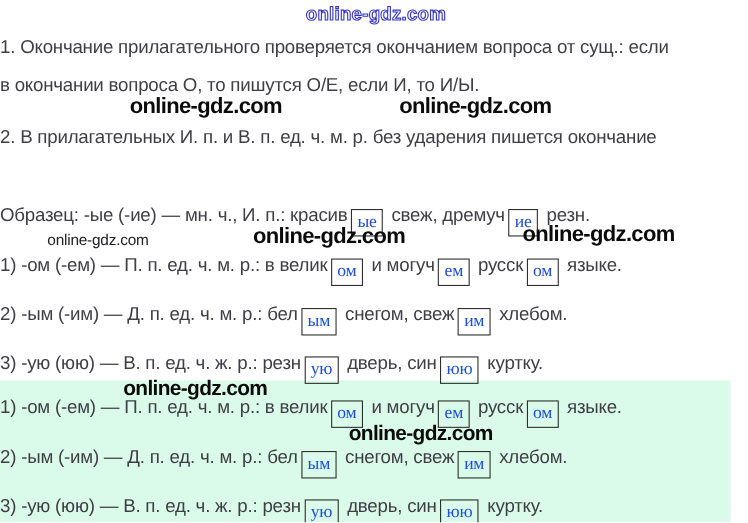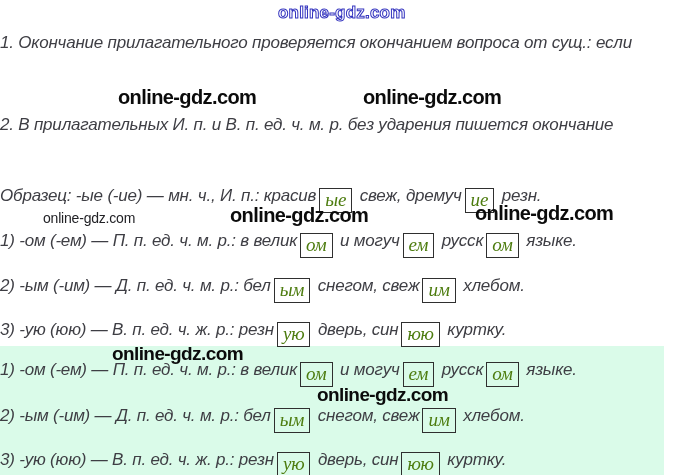--- a/index.html
+++ b/index.html
@@ -12,33 +12,32 @@
     color:#3e3e44;
   }
   .tline{
     position:absolute;
     left:0;
     font-size:17px;
     line-height:24px;
     letter-spacing:-0.2px;
     white-space:pre;
     z-index:2;
-    font-style:italic;
   }
   .ebox{
     display:inline-block;
     border:1px solid #2f2f2f;
     font-family:"Liberation Serif", serif;
-    font-size:19px;
+    font-size:16px;
     line-height:20px;
     padding:1px 5px 2px 5px;
     margin:0 3px;
     vertical-align:-5px;
     background:transparent;
-    color:#4d7c0f;
+    color:#1d4ed8;
   }
   .wm-bold{
     position:absolute;
     font-weight:bold;
     font-size:20px;
     letter-spacing:-0.6px;
     color:#0b0b0b;
     z-index:4;
     white-space:pre;
   }
@@ -72,20 +71,21 @@
 </head>
 <body>
 
 <div class="canvas">
 
   <div class="highlight"></div>
 
   <div class="wm-outline" style="left:278px;top:3px;">online-gdz.com</div>
 
   <div class="tline" style="top:31px;">1. Окончание прилагательного проверяется окончанием вопроса от сущ.: если</div>
+  <div class="tline" style="top:66px;">в окончании вопроса О, то пишутся О/Е, если И, то И/Ы.</div>
 
   <div class="wm-bold" style="left:118px;top:86px;">online-gdz.com</div>
   <div class="wm-bold" style="left:363px;top:86px;">online-gdz.com</div>
 
   <div class="tline" style="top:113px;">2. В прилагательных И. п. и В. п. ед. ч. м. р. без ударения пишется окончание</div>
 
   <div class="tline" style="top:184px;"><span>Образец: -ые (-ие) — мн. ч., И. п.: красив</span><span class="ebox">ые</span><span> свеж, дремуч</span><span class="ebox">ие</span><span> резн.</span></div>
 
   <div class="wm-small" style="left:43px;top:210px;">online-gdz.com</div>
   <div class="wm-bold" style="left:230px;top:204px;">online-gdz.com</div>

